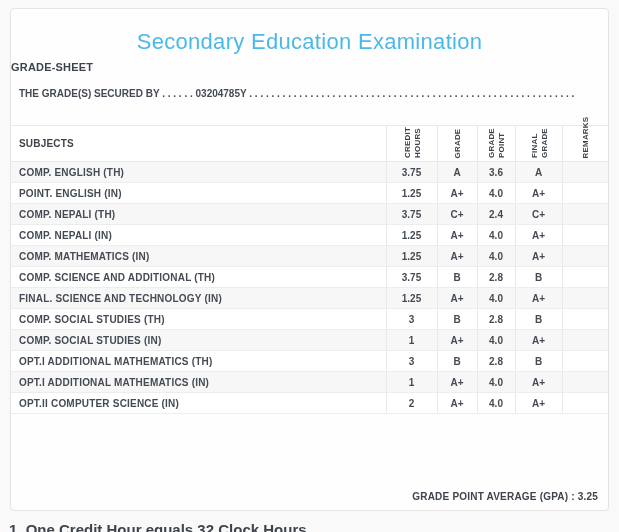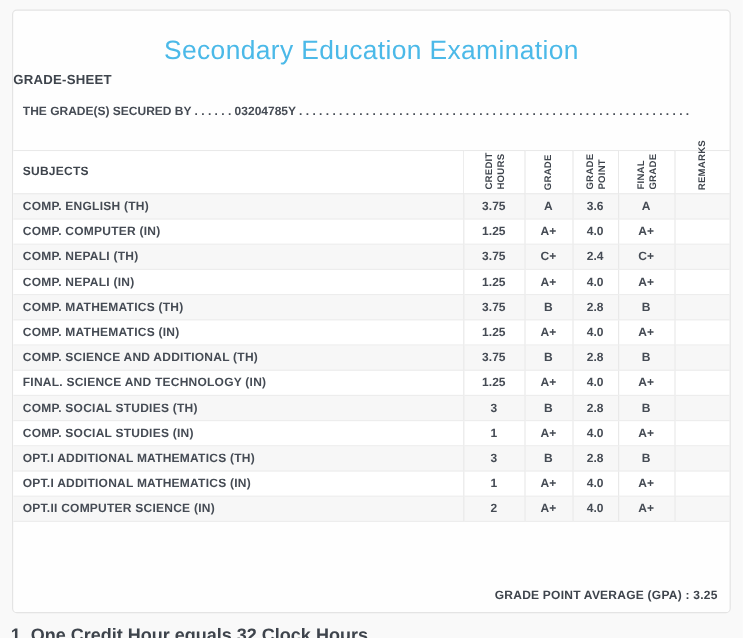--- a/index.html
+++ b/index.html
@@ -129,21 +129,21 @@
     <tbody id="grades-body">
         <tr>
     <td class="subject">COMP. ENGLISH (TH)</td>
     <td>3.75</td>
     <td>A</td>
     <td>3.6</td>
     <td>A</td>
     <td></td>
   </tr>
         <tr>
-    <td class="subject">COMP. COMPUTER (IN)</td>
+    <td class="subject">POINT. ENGLISH (IN)</td>
     <td>1.25</td>
     <td>A+</td>
     <td>4.0</td>
     <td>A+</td>
     <td></td>
   </tr>
         <tr>
     <td class="subject">COMP. NEPALI (TH)</td>
     <td>3.75</td>
     <td>C+</td>
@@ -153,28 +153,20 @@
   </tr>
         <tr>
     <td class="subject">COMP. NEPALI (IN)</td>
     <td>1.25</td>
     <td>A+</td>
     <td>4.0</td>
     <td>A+</td>
     <td></td>
   </tr>
         <tr>
-    <td class="subject">COMP. MATHEMATICS (TH)</td>
-    <td>3.75</td>
-    <td>B</td>
-    <td>2.8</td>
-    <td>B</td>
-    <td></td>
-  </tr>
-        <tr>
     <td class="subject">COMP. MATHEMATICS (IN)</td>
     <td>1.25</td>
     <td>A+</td>
     <td>4.0</td>
     <td>A+</td>
     <td></td>
   </tr>
         <tr>
     <td class="subject">COMP. SCIENCE AND ADDITIONAL (TH)</td>
     <td>3.75</td>

